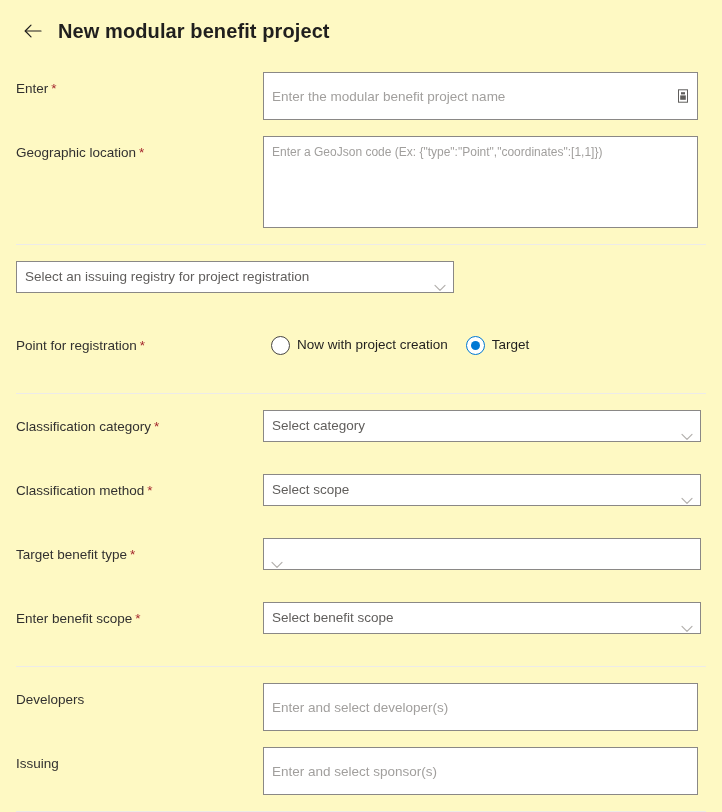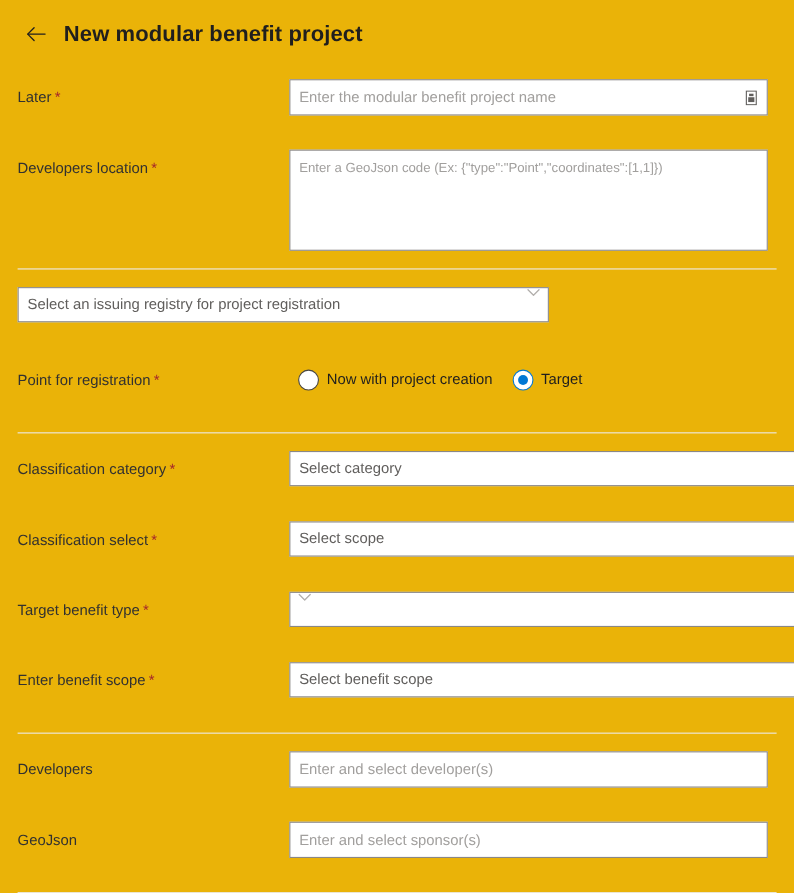--- a/index.html
+++ b/index.html
@@ -11,21 +11,21 @@
     background: #ffffff;
     font-family: "Liberation Sans", sans-serif;
     color: #201f1e;
     overflow: hidden;
   }
 
   .page {
     position: relative;
     width: 722px;
     height: 812px;
-    background: #eab308;
+    background: #fef9c3;
   }
 
   
   .header {
     display: flex;
     align-items: center;
     padding: 10px 0 0 18px;
     height: 52px;
   }
   .back-btn {
@@ -69,21 +69,21 @@
   }
   .row-control {
     flex: 1 1 auto;
     max-width: 435px;
   }
 
   
   .textfield {
     position: relative;
     width: 435px;
-    height: 33px;
+    height: 48px;
     border: 1px solid #8a8886;
     background: #ffffff;
     display: flex;
     align-items: center;
   }
   .textfield input {
     border: none;
     outline: none;
     width: 100%;
     height: 30px;
@@ -124,26 +124,26 @@
     font-size: 12px;
     color: #201f1e;
     background: transparent;
     line-height: 18px;
   }
   .textarea-wrap textarea::placeholder { color: #a19f9d; opacity: 1; }
 
   
   .dropdown {
     position: relative;
-    width: 483px;
+    width: 438px;
     height: 32px;
     border: 1px solid #8a8886;
     background: #ffffff;
     display: flex;
-    align-items: flex-start;
+    align-items: flex-end;
     cursor: pointer;
   }
   .dropdown .dd-text {
     padding-left: 8px;
     font-size: 13.5px;
     color: #605e5c;
     line-height: 30px;
     flex: 1;
     white-space: nowrap;
     overflow: hidden;
@@ -221,41 +221,41 @@
         </svg>
       </span>
     </button>
     <div class="page-title">New modular benefit project</div>
   </div>
 
   <div class="sp-20"></div>
 
   <div class="row">
     <div class="row-label">
-      <span>Later</span><span class="req">*</span>
+      <span>Enter</span><span class="req">*</span>
     </div>
     <div class="row-control">
       <div class="textfield">
         <input type="text" value="" placeholder="Enter the modular benefit project name" style="">
         <span class="field-icon">
           <svg width="14" height="14" viewBox="0 0 14 14" xmlns="http://www.w3.org/2000/svg">
             <rect x="2.5" y="0.8" width="9" height="12.4" fill="none" stroke="#605e5c" stroke-width="1"></rect>
             <rect x="5" y="3.2" width="4" height="2.2" fill="#605e5c"></rect>
             <rect x="4.2" y="6.4" width="5.6" height="4.4" fill="#605e5c"></rect>
           </svg>
         </span>
       </div>
     </div>
   </div>
 
   <div class="sp-16"></div>
 
   <div class="row">
     <div class="row-label">
-      <span>Developers location</span><span class="req">*</span>
+      <span>Geographic location</span><span class="req">*</span>
     </div>
     <div class="row-control">
       <div class="textarea-wrap">
         <textarea placeholder="Enter a GeoJson code (Ex: {&quot;type&quot;:&quot;Point&quot;,&quot;coordinates&quot;:[1,1]})" style=""></textarea>
       </div>
     </div>
   </div>
 
   <div class="sp-16"></div>
   <div class="divider"></div>
@@ -315,21 +315,21 @@
           </svg>
         </span>
       </div>
     </div>
   </div>
 
   <div class="sp-16"></div>
 
   <div class="row">
     <div class="row-label">
-      <span>Classification select</span><span class="req">*</span>
+      <span>Classification method</span><span class="req">*</span>
     </div>
     <div class="row-control">
       <div class="dropdown">
         <span class="dd-text">Select scope</span>
         <span class="chevron">
           <svg width="12" height="8" viewBox="0 0 12 8" xmlns="http://www.w3.org/2000/svg">
             <path d="M1 1.4 L6 6.4 L11 1.4" stroke="#b3b0ad" stroke-width="1.2" fill="none" stroke-linecap="round" stroke-linejoin="round"></path>
           </svg>
         </span>
       </div>
@@ -383,21 +383,21 @@
       <div class="textfield">
         <input type="text" value="" placeholder="Enter and select developer(s)" style="">
       </div>
     </div>
   </div>
 
   <div class="sp-16"></div>
 
   <div class="row">
     <div class="row-label">
-      <span>GeoJson</span>
+      <span>Issuing</span>
     </div>
     <div class="row-control">
       <div class="textfield">
         <input type="text" value="" placeholder="Enter and select sponsor(s)" style="">
       </div>
     </div>
   </div>
 
   <div class="sp-16"></div>
   <div class="divider"></div>

